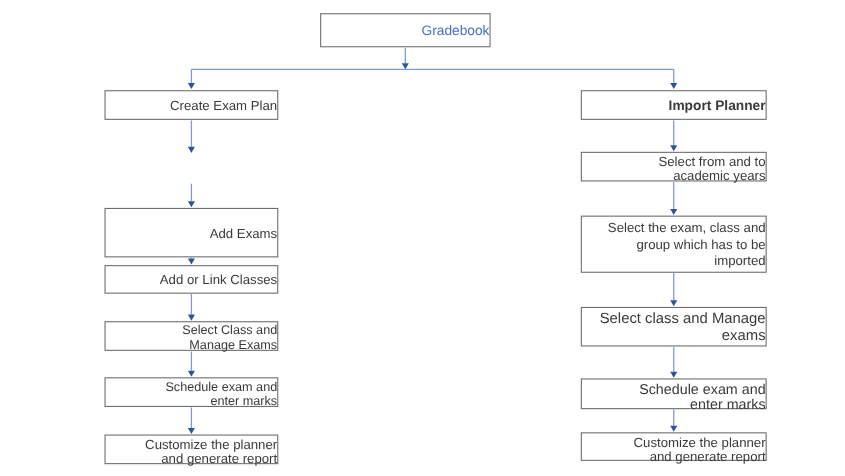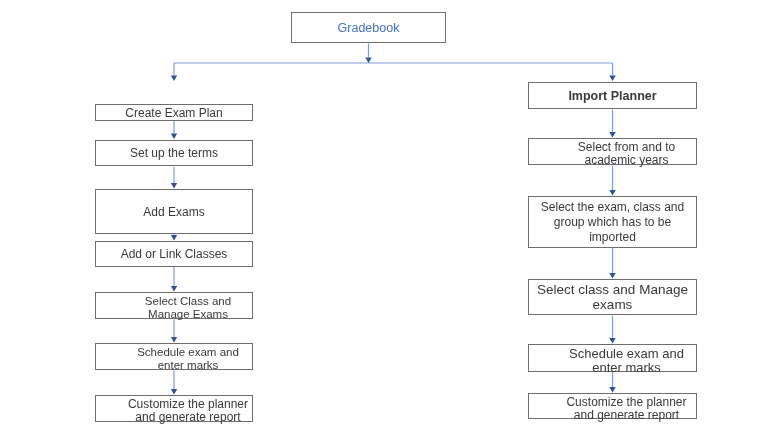--- a/index.html
+++ b/index.html
@@ -12,21 +12,21 @@
   }
   #connectors{position:absolute;left:0;top:0;pointer-events:none;}
   .node{
     position:absolute;
     box-sizing:border-box;
     border:1.5px solid #6e6e6e;
     background:#ffffff;
     display:flex;
     align-items:center;
     justify-content:center;
-    text-align:center;
+    text-align:right;
     color:#3a3a3a;
     line-height:14px;
   }
   .node span{display:block;width:100%;}
   .root-node{color:#4472c4;font-size:12.5px;border-color:#707070;}
   .f12{font-size:12px;}
   .f125{font-size:12.5px;font-weight:bold;}
   .f115{font-size:11.5px;line-height:13px;}
   .f13{font-size:13px;line-height:14px;}
   .f135{font-size:13.5px;line-height:15px;}
@@ -70,25 +70,22 @@
       <polygon points="609.3,273 615.7,273 612.5,278.5"></polygon>
       <polygon points="609.3,338 615.7,338 612.5,343.5"></polygon>
       <polygon points="609.3,387 615.7,387 612.5,392.5"></polygon>
     </g>
   </svg>
 
   <div class="node root-node" style="left:291px;top:12px;width:155px;height:31px;">
     <span>Gradebook</span>
   </div>
 
-  <div class="node f12" style="left:95px;top:82px;width:158px;height:17px;margin-top:22px;">
+  <div class="node f12" style="left:95px;top:82px;width:158px;height:27px;">
     <span>Create Exam Plan</span>
-  </div>
-  <div class="node f12" style="left:95px;top:140px;width:158px;height:26px;">
-    <span>Set up the terms</span>
   </div>
   <div class="node f12" style="left:95px;top:189px;width:158px;height:45px;">
     <span>Add Exams</span>
   </div>
   <div class="node f12" style="left:95px;top:241px;width:158px;height:26px;">
     <span>Add or Link Classes</span>
   </div>
   <div class="node f115 tight" style="left:95px;top:292px;width:158px;height:27px;">
     <span>Select Class and Manage Exams</span>
   </div>

